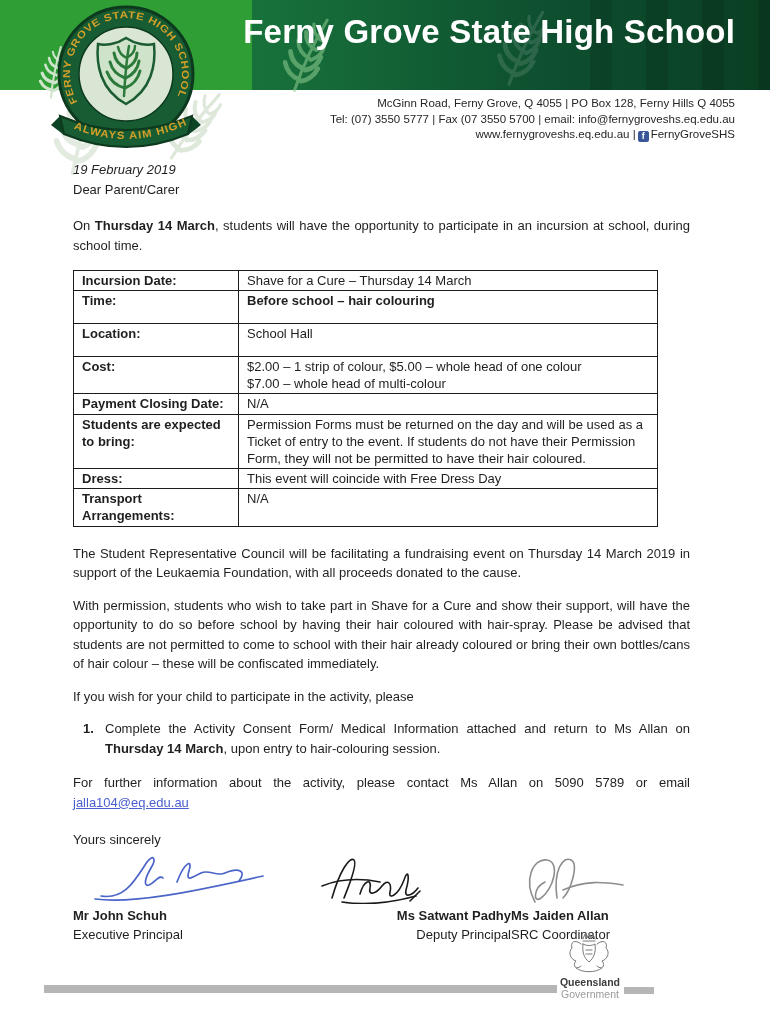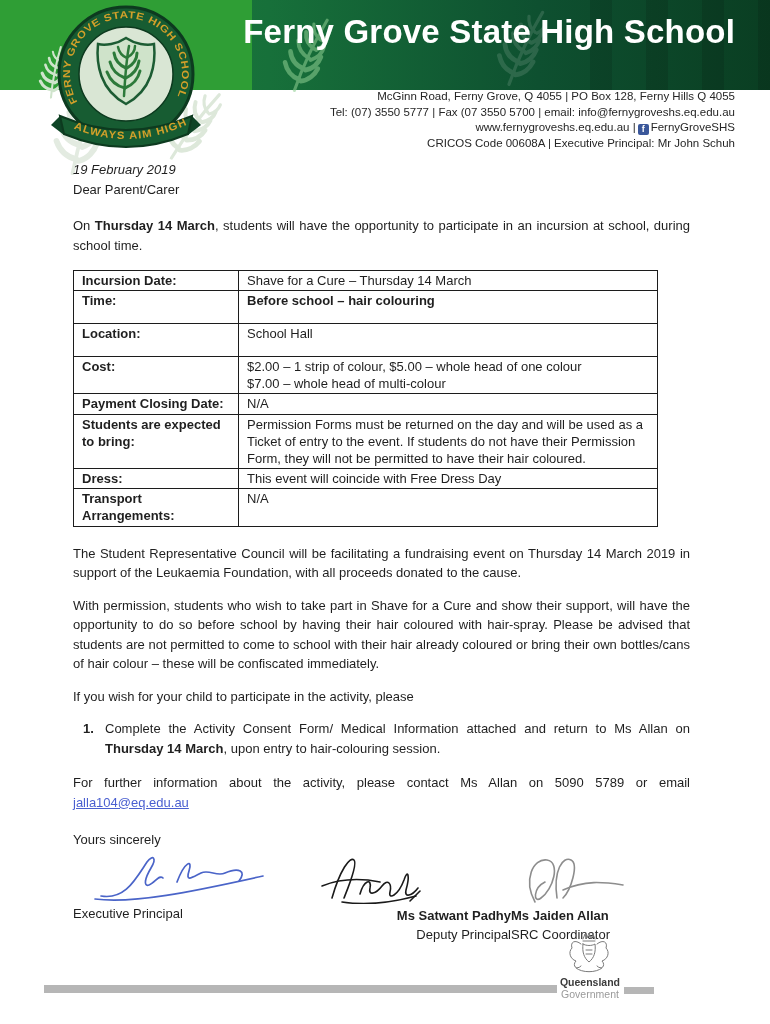--- a/index.html
+++ b/index.html
@@ -12,21 +12,21 @@
   
   .band { position:absolute; left:0; top:0; width:770px; height:90px;
     background:linear-gradient(90deg,#1d8038 0%,#17703a 35%,#0e5030 70%,#0a3e22 100%); z-index:1; }
   .band-left { position:absolute; left:0; top:0; width:252px; height:90px; background:#2f9e35; z-index:2; }
   .band-stripes { position:absolute; left:556px; top:0; width:214px; height:90px; z-index:3;
     background:repeating-linear-gradient(90deg, rgba(0,0,0,0) 0 34px, rgba(0,0,0,0.12) 34px 56px); }
   .school-title { position:absolute; top:13px; right:35px; z-index:6;
     color:#ffffff; font-size:33px; font-weight:bold; letter-spacing:.2px; }
   .school-tagline { position:absolute; top:58px; right:35px; z-index:6;
     color:#ffffff; font-size:15px; font-weight:bold; font-style:italic; }
-  .contact-block { position:absolute; top:89px; right:35px; z-index:6;
+  .contact-block { position:absolute; top:96px; right:35px; z-index:6;
     text-align:right; font-size:11.5px; line-height:1.35; color:#262626; }
   .fb-icon { display:inline-block; width:11px; height:11px; background:#3a579a; border-radius:2px;
     color:#fff; font-size:9px; font-weight:bold; text-align:center; line-height:11px; vertical-align:-1px; margin:0 2px; }
   .fb-icon::before { content:"f"; }
   .crest { position:absolute; left:50px; top:4px; z-index:7; }
   .fern { position:absolute; }
   .defs-hidden { position:absolute; width:0; height:0; overflow:hidden; }
   
   .letter { position:absolute; left:73px; top:160px; width:617px; z-index:8;
     font-size:13px; line-height:1.5; }
@@ -137,21 +137,20 @@
       <textPath href="#mottoArc" startOffset="6" textLength="118" lengthAdjust="spacingAndGlyphs">ALWAYS AIM HIGH</textPath>
     </text>
   </svg>
 
   <div class="school-title">Ferny Grove State High School</div>
 
   <div class="contact-block">
     <div>McGinn Road, Ferny Grove, Q 4055 | PO Box 128, Ferny Hills Q 4055</div>
     <div>Tel: (07) 3550 5777  |  Fax (07 3550 5700  | email: info@fernygroveshs.eq.edu.au</div>
     <div><span>www.fernygroveshs.eq.edu.au |</span><span class="fb-icon"></span><span>FernyGroveSHS</span></div>
-    <div>CRICOS Code 00608A |  Executive Principal:  Mr John Schuh</div>
   </div>
 
   <div class="letter">
     <div class="date">19 February 2019</div>
     <div class="salutation">Dear Parent/Carer</div>
 
     <p class="intro"><span>On </span><b class="inl">Thursday 14 March</b><span>, students will have the opportunity to participate in an incursion at school, during school time.</span></p>
 
     <table class="details">
       <tbody>
@@ -206,20 +205,21 @@
 
     <div class="sig-row">
       <div class="sig-col sig-col1">
         <svg class="sig-img" style="margin-left:18px" width="180" height="52" viewBox="0 0 180 52">
           <g fill="none" stroke="#4a64c8" stroke-width="1.7" stroke-linecap="round">
             <path d="M10,44 C34,48 44,28 56,10 C62,2 66,6 60,16 C54,26 52,35 58,33 C64,31 68,22 72,26"></path>
             <path d="M86,30 C94,9 102,7 98,19 C94,31 102,25 110,21 C118,17 126,25 134,21 C148,15 156,19 148,29"></path>
             <path d="M4,47 C42,52 100,40 172,24"></path>
           </g>
         </svg>
+        <div class="sig-name">Mr John Schuh</div>
         <div class="sig-title">Executive Principal</div>
       </div>
       <div class="sig-col sig-col2">
         <svg class="sig-img" style="margin-left:6px" width="150" height="52" viewBox="0 0 150 52">
           <g fill="none" stroke="#1a1a1a" stroke-width="1.6" stroke-linecap="round">
             <path d="M34,46 C42,18 52,4 56,8 C60,12 50,36 46,46"></path>
             <path d="M24,34 C44,26 62,26 82,30"></path>
             <path d="M62,42 C66,28 74,26 72,36 C70,44 78,42 84,34 C90,26 94,32 92,40 C90,48 100,44 106,28 C110,16 112,24 108,38 C106,46 114,44 120,36"></path>
             <path d="M44,50 C70,54 96,50 118,44"></path>
             <path d="M112,49 L122,39"></path>

